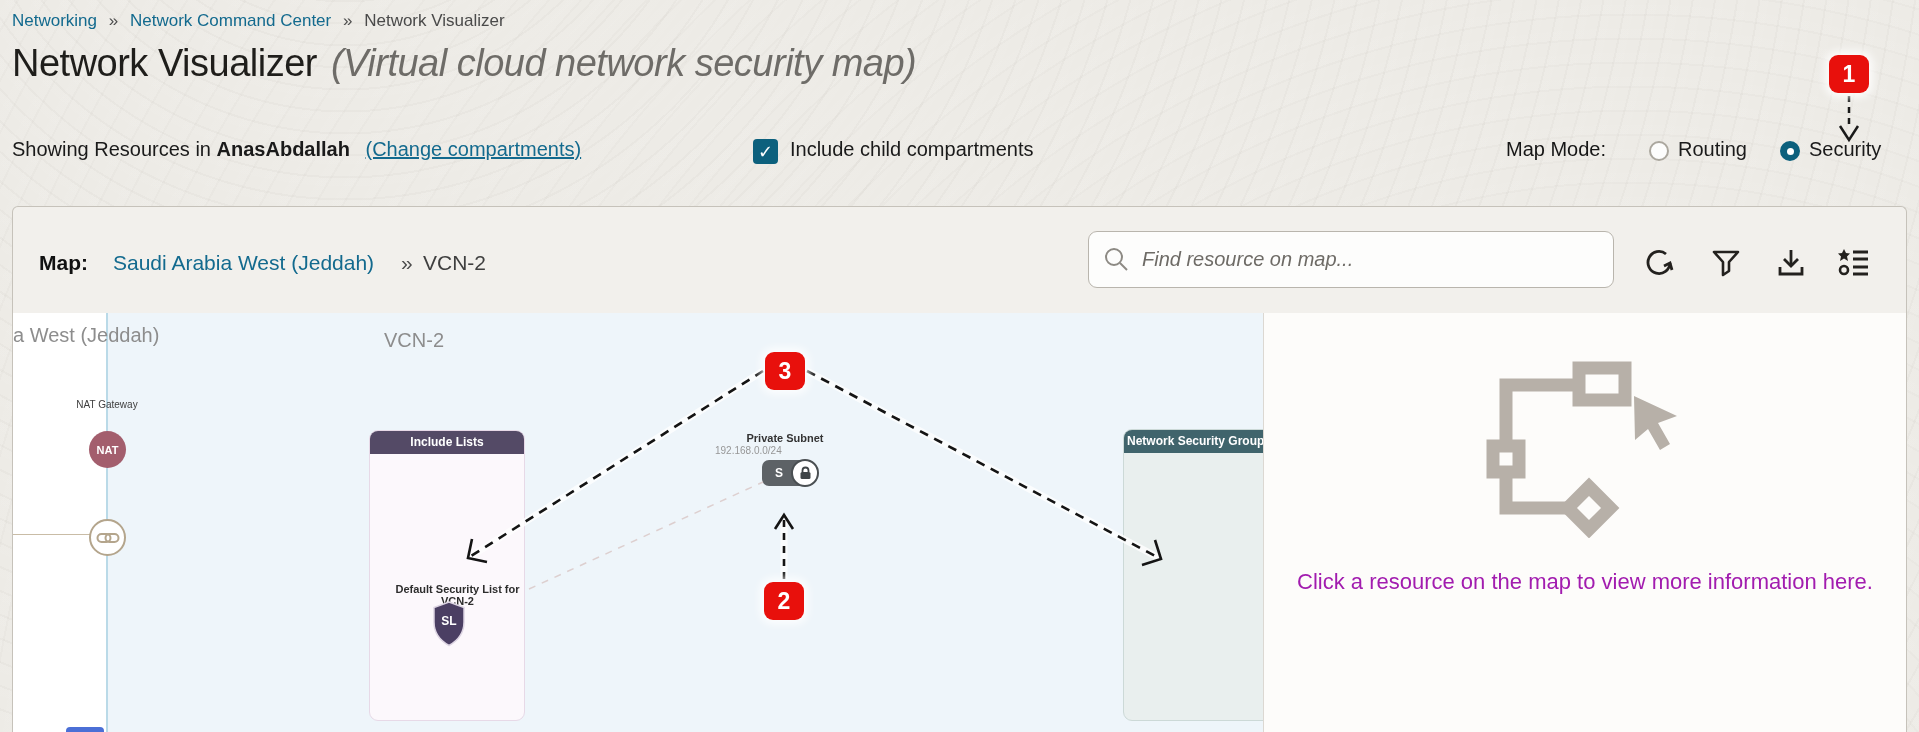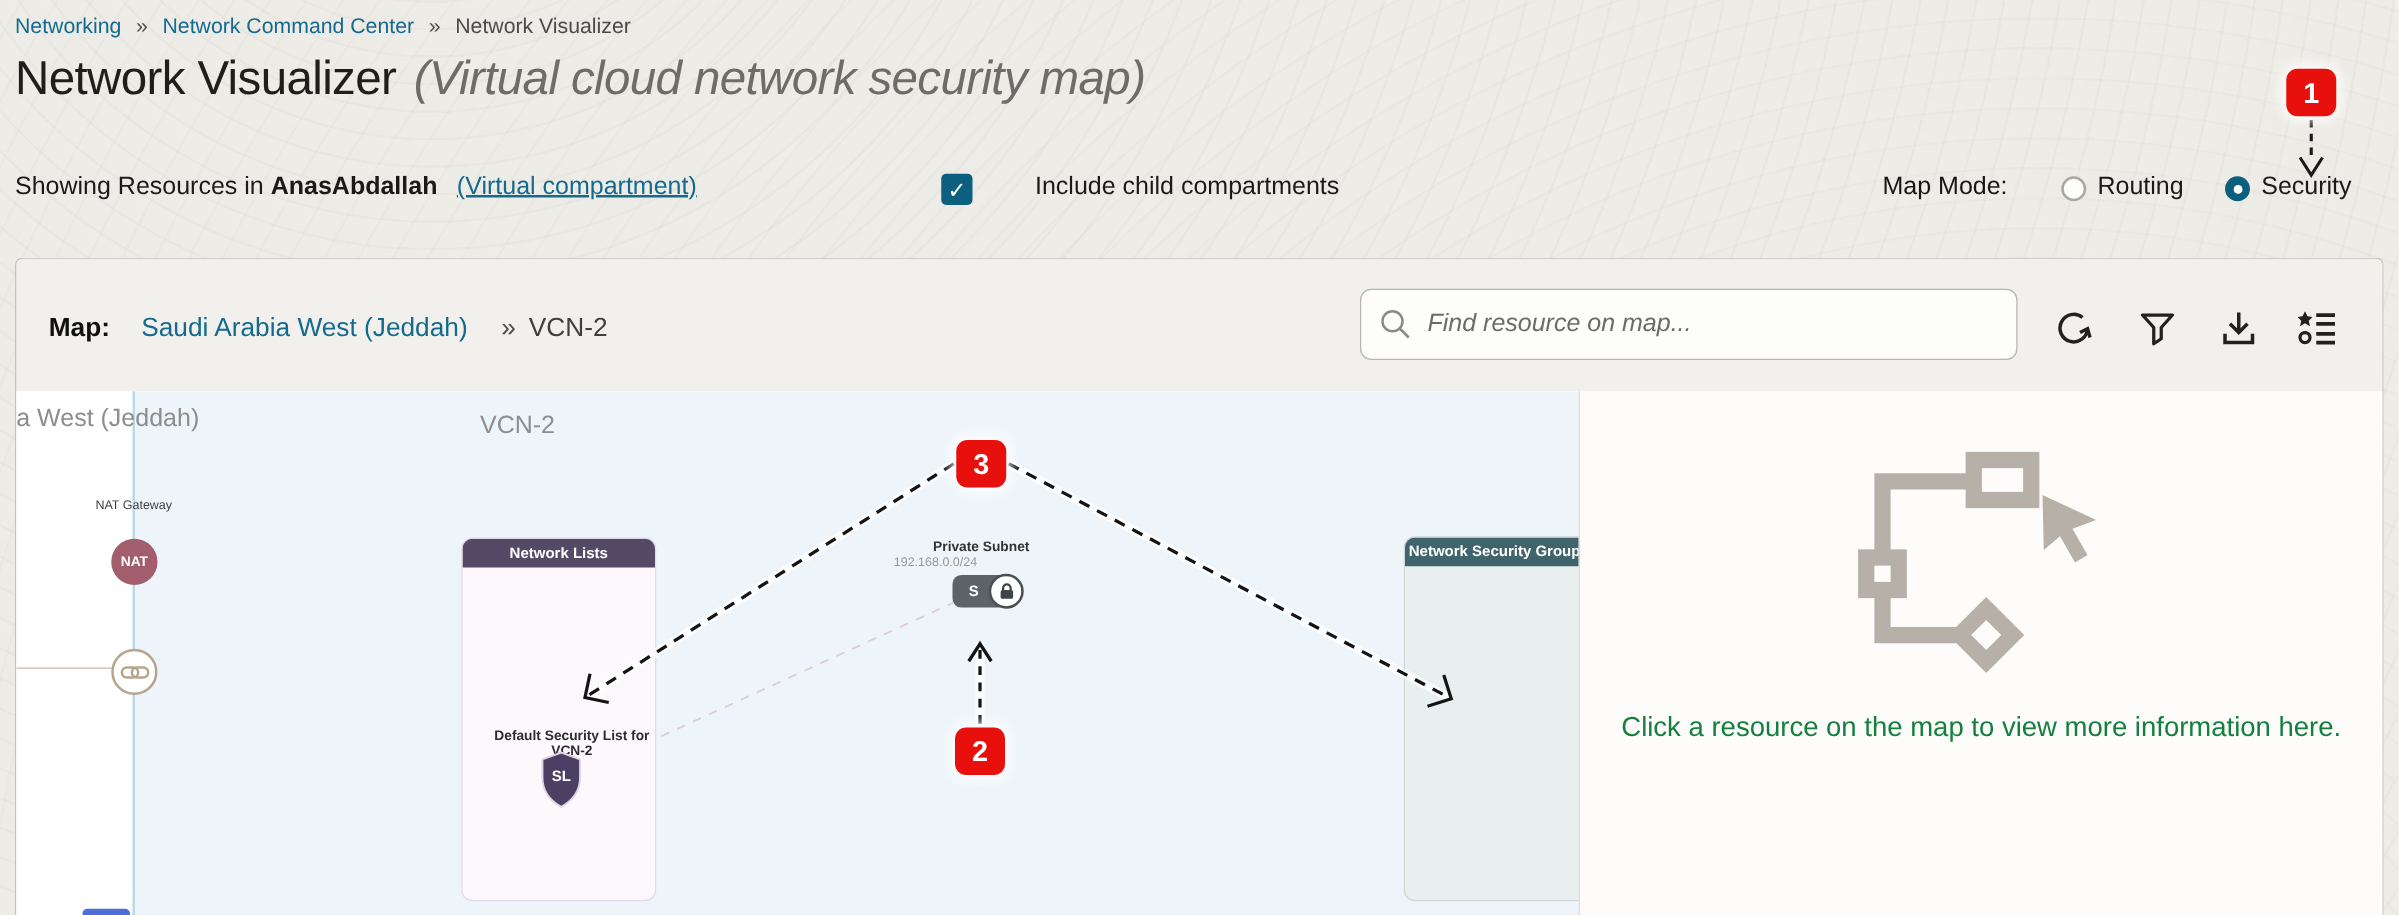--- a/index.html
+++ b/index.html
@@ -25,21 +25,21 @@
   .title { left:12px; top:42px; font-size:38px; color:#1f1e1b; letter-spacing:-.5px; white-space:nowrap; }
   .title .subtitle { font-style:italic; color:#6e6c68; margin-left:14px; }
 
   
   .row2 { top:138px; font-size:20px; }
   .cmp { left:12px; }
   .cmp b { font-weight:bold; }
   .checkbox { left:753px; top:139px; width:25px; height:25px; background:#0c607d; border-radius:4px;
               display:flex; align-items:center; justify-content:center; cursor:pointer; }
   .checkbox .mark { color:#fff; font-size:18px; font-weight:bold; line-height:1; }
-  .chk-label { left:790px;margin-left:38px; }
+  .chk-label { left:790px; }
 
   
   .mm-label { left:1506px; color:#161616; }
   .radio { width:20px; height:20px; border-radius:50%; background:#fdfdfc; border:2px solid #aba79e; top:141px; cursor:pointer; }
   .radio.sel { background:#0c607d; border-color:#0c607d; display:flex; align-items:center; justify-content:center; }
   .radio .dot { width:7px; height:7px; border-radius:50%; background:#fff; }
   .r1 { left:1649px; } .r1l { left:1678px; }
   .r2 { left:1780px; } .r2l { left:1809px; }
 
   
@@ -98,21 +98,21 @@
                  border:2.5px solid #4a4f52; display:flex; align-items:center; justify-content:center; }
   .badge2 { left:751px; top:269px; }
   .badge3 { left:752px; top:39px; }
   .frag { left:53px; top:414px; width:38px; height:6px; background:#4b6fd6; border-radius:4px 4px 0 0; }
 
   svg.overlay { left:0; top:0; pointer-events:none; z-index:20; }
 
   
   .details { left:1250px; top:106px; width:643px; height:420px; background:#fdfcfa; border-left:1px solid #dcd8d2; }
   .details-icon { left:205px; top:45px; }
-  .details-msg { left:2px; top:252px; width:638px; text-align:center; font-size:22px; color:#15803d; line-height:1.55;
+  .details-msg { left:2px; top:252px; width:638px; text-align:center; font-size:22px; color:#a21caf; line-height:1.55;
                  padding:0 10px; }
 </style>
 </head>
 <body>
 
 <div class="page">
 
   <div class="abs breadcrumb">
     <a class="link">Networking</a>
     <span class="sep">»</span>
@@ -127,21 +127,21 @@
 
   <div class="abs badge badge1">1</div>
   <svg class="abs" style="left:1834px; top:94px;" width="30" height="52">
     <line x1="15" y1="2" x2="15" y2="32" stroke="#1a1a1a" stroke-width="2.5" stroke-dasharray="6 5"></line>
     <polyline points="6,32 15,46 24,32" fill="none" stroke="#1a1a1a" stroke-width="2.5"></polyline>
   </svg>
 
   <div class="abs row2 cmp">
     <span>Showing Resources in</span>
     <b>AnasAbdallah</b>
-    <a class="link u" style="margin-left:10px;">(Virtual compartment)</a>
+    <a class="link u" style="margin-left:10px;">(Change compartments)</a>
   </div>
   <div class="abs checkbox">
     <span class="mark">✓</span>
   </div>
   <div class="abs row2 chk-label">Include child compartments</div>
 
   <div class="abs row2 mm-label">Map Mode:</div>
   <div class="abs radio r1"></div>
   <div class="abs row2 r1l">Routing</div>
   <div class="abs radio sel r2">
@@ -204,21 +204,21 @@
       <div class="abs nat-circle">NAT</div>
 
       <div class="abs link-circle">
         <svg width="24" height="16" viewBox="0 0 24 16">
           <rect x="1.5" y="4" width="13" height="8" rx="4" fill="none" stroke="#b4a58c" stroke-width="2"></rect>
           <rect x="9.5" y="4" width="13" height="8" rx="4" fill="none" stroke="#b4a58c" stroke-width="2"></rect>
         </svg>
       </div>
 
       <div class="abs panel sl-panel">
-        <div class="hdr">Network Lists</div>
+        <div class="hdr">Include Lists</div>
       </div>
       <div class="abs sl-item">Default Security List for VCN-2</div>
       <div class="abs sl-shield">
         <svg width="36" height="46" viewBox="0 0 36 46">
           <path d="M18 1 L33 6.5 V21 C33 31.5 27 39.5 18 44.5 C9 39.5 3 31.5 3 21 V6.5 Z" fill="#4b3f63" stroke="#ddd5e3" stroke-width="1.5"></path>
           <text x="18" y="24" text-anchor="middle" font-size="12" font-weight="bold" fill="#ffffff" font-family="Liberation Sans, sans-serif">SL</text>
         </svg>
       </div>
 
       <div class="abs panel nsg-panel">

